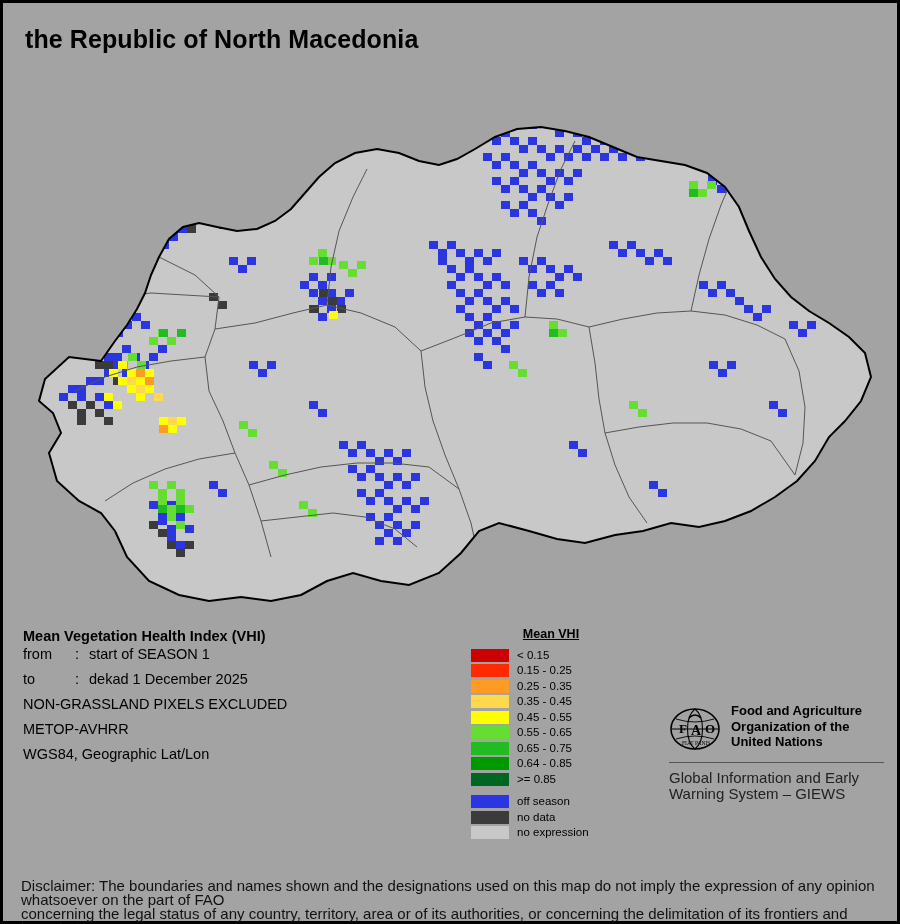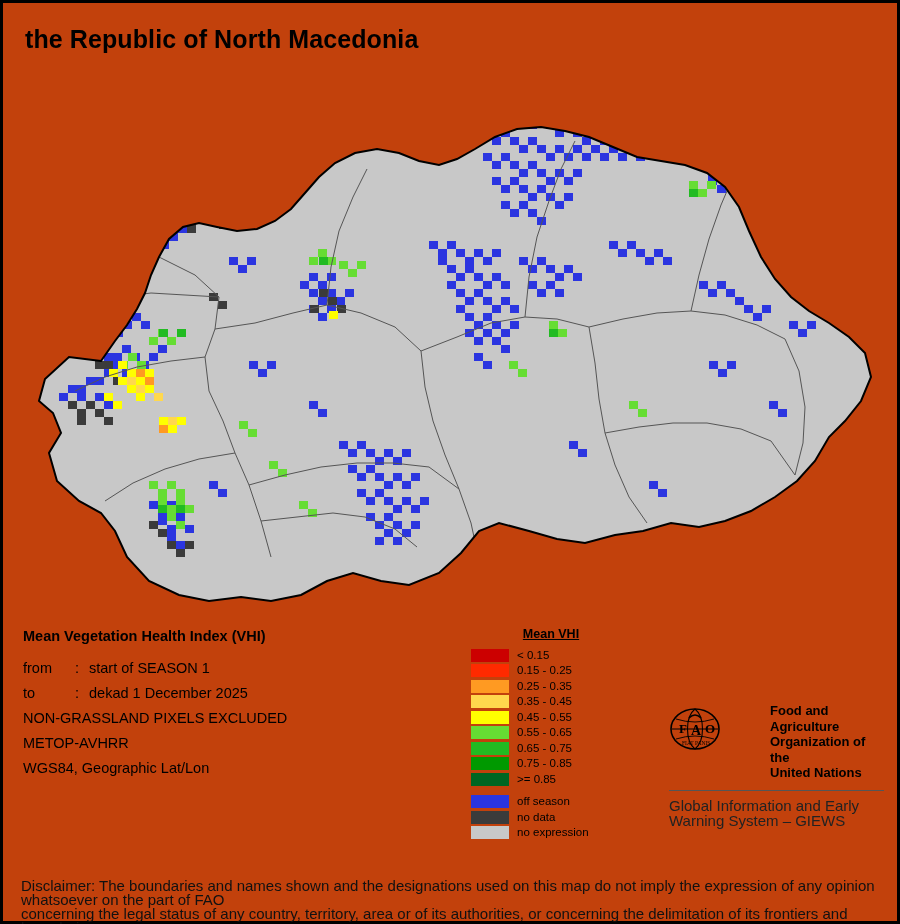--- a/index.html
+++ b/index.html
@@ -10,21 +10,21 @@
     background: #ffffff;
     font-family: "Liberation Sans", sans-serif;
     color: #000;
     overflow: hidden;
   }
   .page {
     position: relative;
     width: 900px;
     height: 924px;
     border: 3px solid #000;
-    background: #c2410c;
+    background: #a3a3a3;
   }
   
   .title {
     position: absolute;
     left: 22px;
     top: 22px;
     font-size: 25px;
     font-weight: bold;
     letter-spacing: 0.1px;
     white-space: nowrap;
@@ -44,21 +44,21 @@
   
   .info-block {
     position: absolute;
     left: 20px;
     top: 625px;
     width: 420px;
   }
   .info-title {
     font-size: 14.5px;
     font-weight: bold;
-    margin-bottom: 16px;
+    margin-bottom: 2px;
   }
   .info-row {
     font-size: 14.5px;
     margin-bottom: 9px;
     white-space: nowrap;
   }
   .info-row .k {
     display: inline-block;
     width: 52px;
   }
@@ -112,21 +112,20 @@
     width: 52px;
     height: 48px;
     flex: 0 0 auto;
     margin-right: 10px;
     margin-top: 2px;
   }
   .fao-name {
     font-size: 13px;
     font-weight: bold;
     line-height: 15.5px;
-    margin-left: 39px;
   }
   .fao-rule {
     border-top: 1px solid #555;
     margin: 9px 0 7px 0;
   }
   .fao-sub {
     font-size: 15px;
     line-height: 15.5px;
     color: #222;
   }
@@ -677,21 +676,21 @@
     <div class="legend-item">
       <div class="legend-swatch" style="background:#66dd33"></div>
       <div class="legend-label">0.55 - 0.65</div>
     </div>
     <div class="legend-item">
       <div class="legend-swatch" style="background:#22bb22"></div>
       <div class="legend-label">0.65 - 0.75</div>
     </div>
     <div class="legend-item">
       <div class="legend-swatch" style="background:#009900"></div>
-      <div class="legend-label">0.75 - 0.85</div>
+      <div class="legend-label">0.64 - 0.85</div>
     </div>
     <div class="legend-item">
       <div class="legend-swatch" style="background:#006622"></div>
       <div class="legend-label">&gt;= 0.85</div>
     </div>
 
     <div class="legend-gap"></div>
 
     <div class="legend-item">
       <div class="legend-swatch" style="background:#2b35e0"></div>

